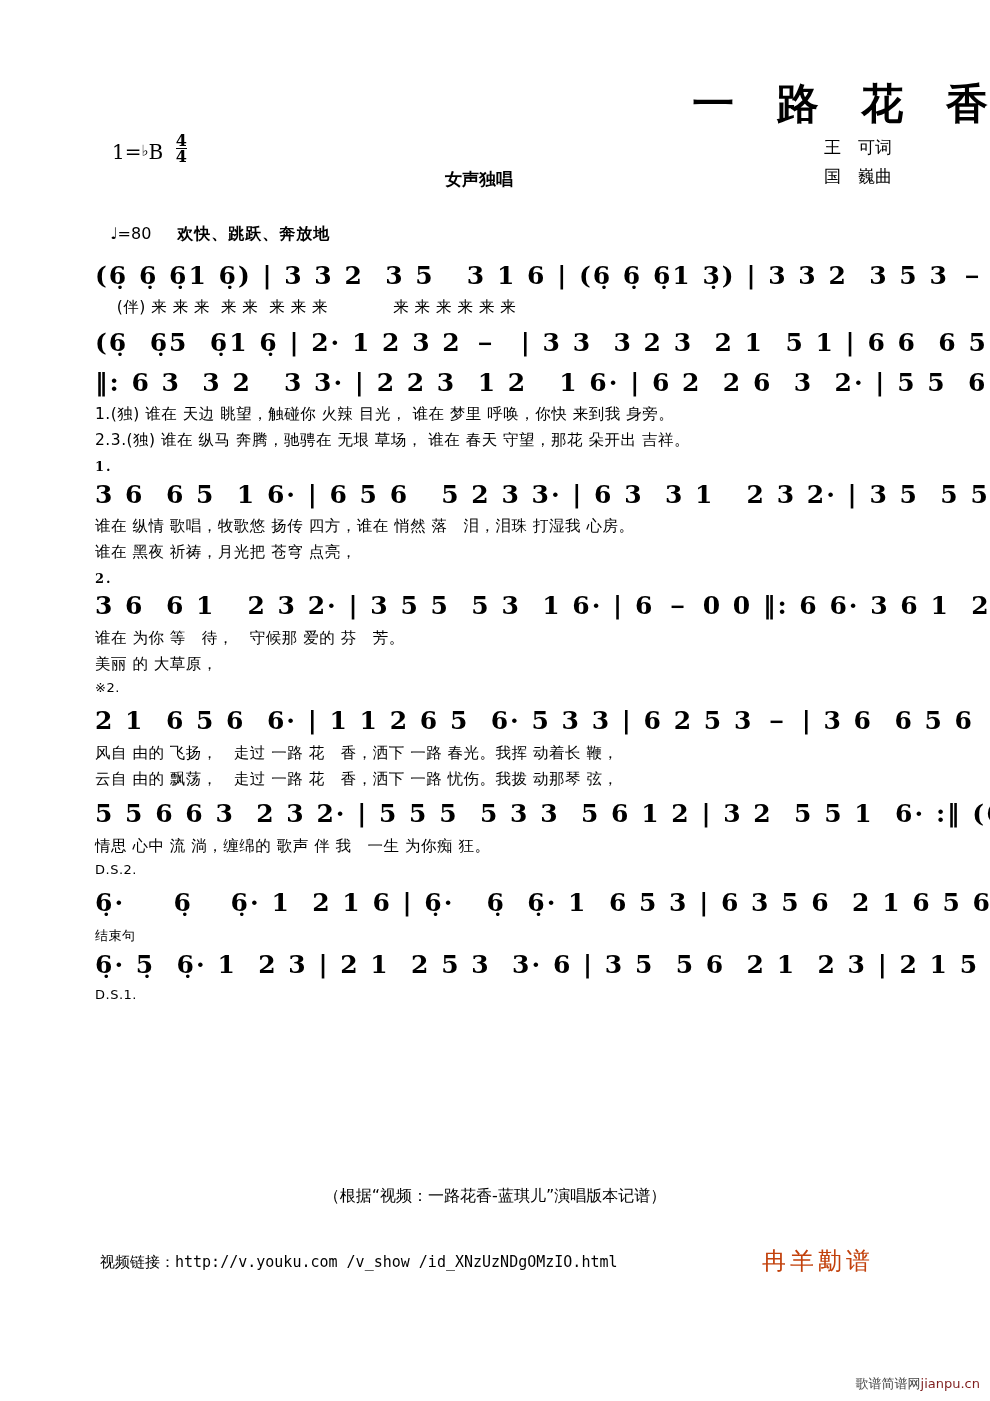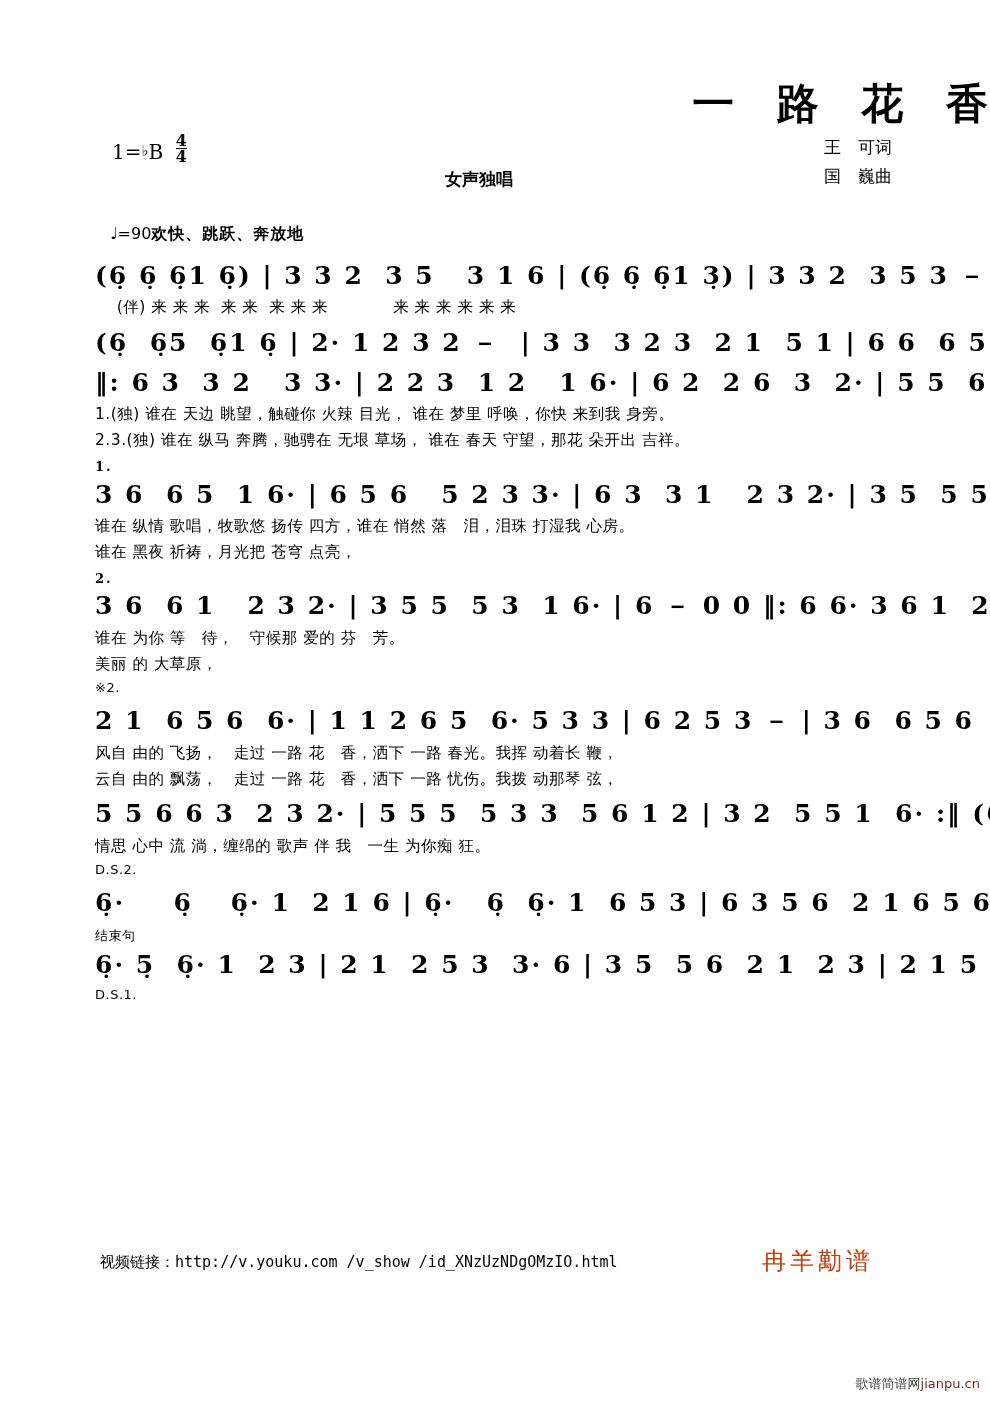--- a/index.html
+++ b/index.html
@@ -71,21 +71,21 @@
     font-family: "DejaVu Sans", sans-serif;
     text-align: right;
   }
   .tempo {
     position: absolute;
     top: 224px;
     left: 110px;
     font-size: 16px;
     font-family: "DejaVu Sans", sans-serif;
   }
-  .tempo .expr { font-weight: bold; letter-spacing: 1px; }
+  .tempo .expr { margin-left: 26px; font-weight: bold; letter-spacing: 1px; }
 
   
   .music {
     position: absolute;
     top: 258px;
     left: 95px;
     width: 800px;
   }
   .sysline {
     position: relative;
@@ -159,21 +159,21 @@
       <span class="den">4</span>
     </span>
   </div>
 
   <div class="credits">
     <div>王　可词</div>
     <div>国　巍曲</div>
   </div>
 
   <div class="tempo">
-    <span>♩=90</span><span class="expr">欢快、跳跃、奔放地</span>
+    <span>♩=80</span><span class="expr">欢快、跳跃、奔放地</span>
   </div>
 
   <div class="music">
 
     <div class="sysline">
       <div class="notes">(6̣ 6̣ 6̣1 6̣) | 3 3 2  3 5   3 1 6 | (6̣ 6̣ 6̣1 3̣) | 3 3 2  3 5 3 －</div>
       <div class="lyr">    (伴) 来 来 来  来 来  来 来 来            来 来 来 来 来 来</div>
     </div>
 
     <div class="sysline">
@@ -218,19 +218,20 @@
     </div>
 
     <div class="sysline">
       <div class="lyr small">结束句</div>
       <div class="notes">6̣· 5̣  6̣· 1  2 3 | 2 1  2 5 3  3· 6 | 3 5  5 6  2 1  2 3 | 2 1 5 1 6· －) ‖ (6 2 3  6 0 0)</div>
       <div class="lyr small">D.S.1.</div>
     </div>
 
   </div>
 
+  <div class="footnote">（根据“视频：一路花香-蓝琪儿”演唱版本记谱）</div>
   <div class="videolink">视频链接：http://v.youku.com  /v_show /id_XNzUzNDgOMzIO.html</div>
   <div class="stamp">冉羊勱谱</div>
   <div class="watermark">
     <span>歌谱简谱网</span><span class="red">jianpu.cn</span>
   </div>
 
 </div>
 
 </body></html>

